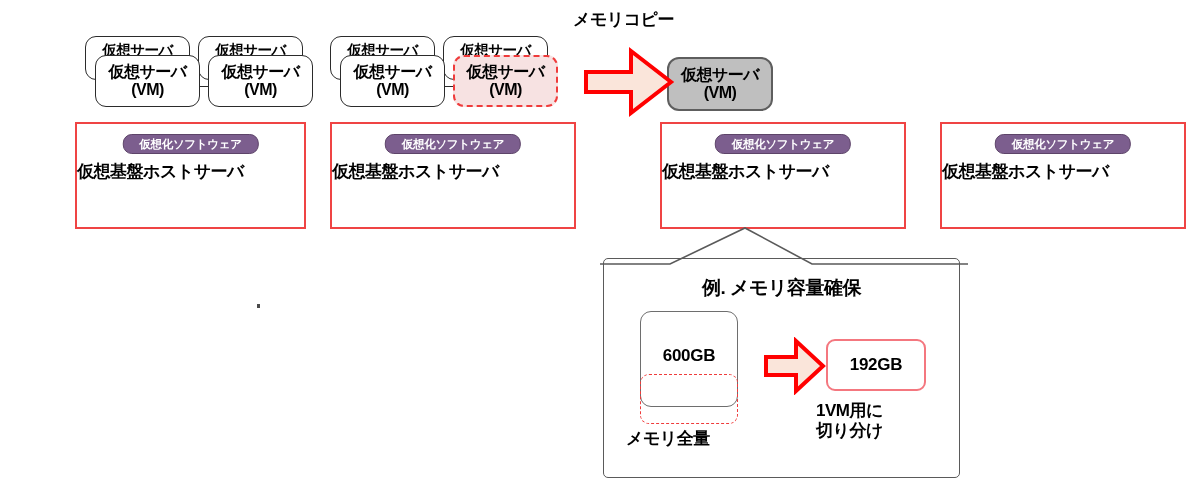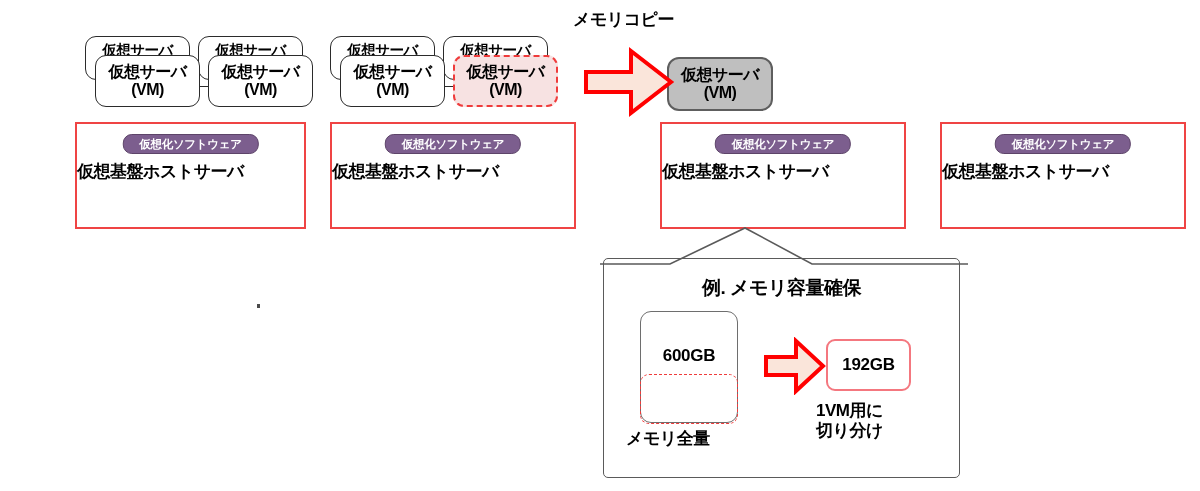--- a/index.html
+++ b/index.html
@@ -238,31 +238,31 @@
   </div>
 
   <svg class="callout-notch" style="left:600px;top:226px;" width="370" height="42" viewBox="0 0 370 42">
     <polyline points="0,38 70,38 145,2 212,38 368,38" fill="none" stroke="#5a5a5a" stroke-width="1.6"></polyline>
   </svg>
 
   <div class="callout" style="left:603px;top:258px;width:357px;height:220px;">
 
     <div class="callout-title">例. メモリ容量確保</div>
 
-    <div class="membar" style="left:36px;top:52px;width:98px;height:112px;">
+    <div class="membar" style="left:36px;top:52px;width:98px;height:96px;">
       <div class="membar-value" style="top:34px;">600GB</div>
       <div class="membar-slice" style="left:-1px;top:62px;width:98px;height:50px;"></div>
     </div>
     <div class="cap-label" style="left:22px;top:170px;width:126px;">メモリ全量</div>
 
     <svg class="arrow-small" style="left:160px;top:78px;" width="62" height="58" viewBox="0 0 62 58">
       <polygon points="2,20 32,20 32,4 59,29 32,54 32,38 2,38" fill="#FAE5DA" stroke="#FF0000" stroke-width="4" stroke-linejoin="miter"></polygon>
     </svg>
 
-    <div class="chunk" style="left:222px;top:80px;width:85px;height:52px;">
+    <div class="chunk" style="left:222px;top:80px;width:100px;height:52px;">
       <span>192GB</span>
     </div>
     <div class="cap-label" style="left:212px;top:142px;width:120px;">
       <div>1VM用に</div>
       <div>切り分け</div>
     </div>
   </div>
 
   <div class="speck" style="left:257px;top:304px;"></div>
 

